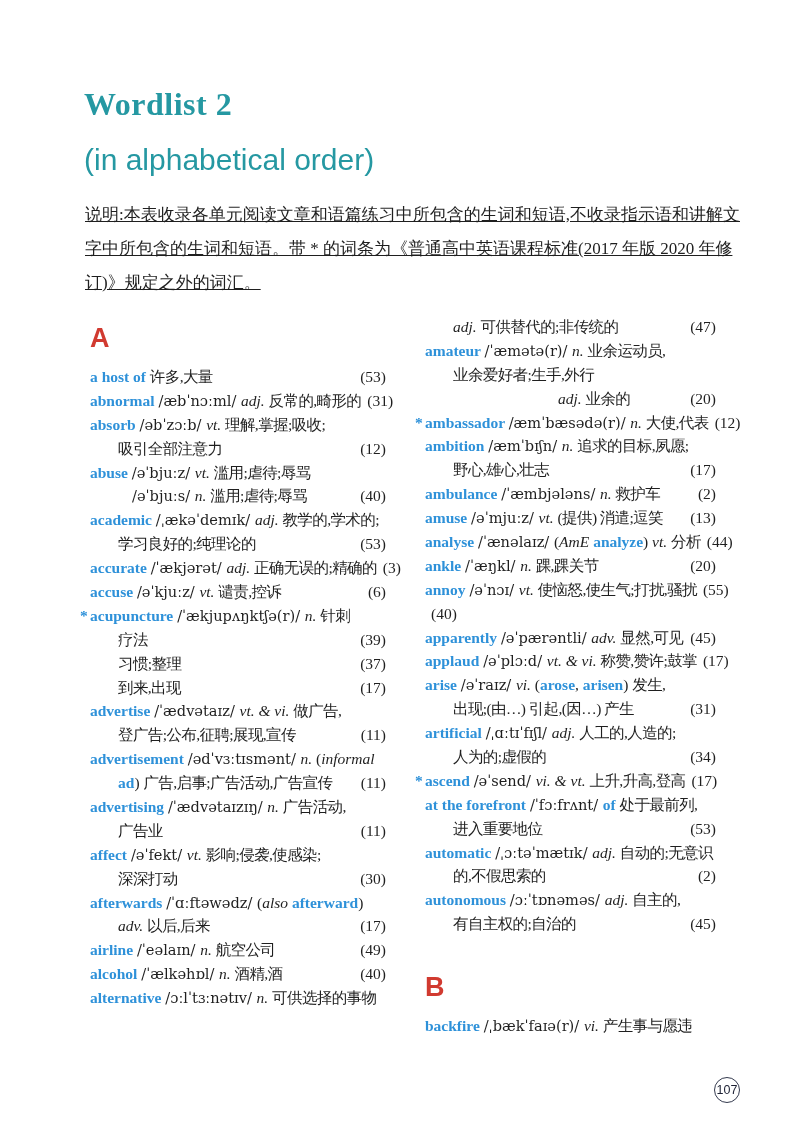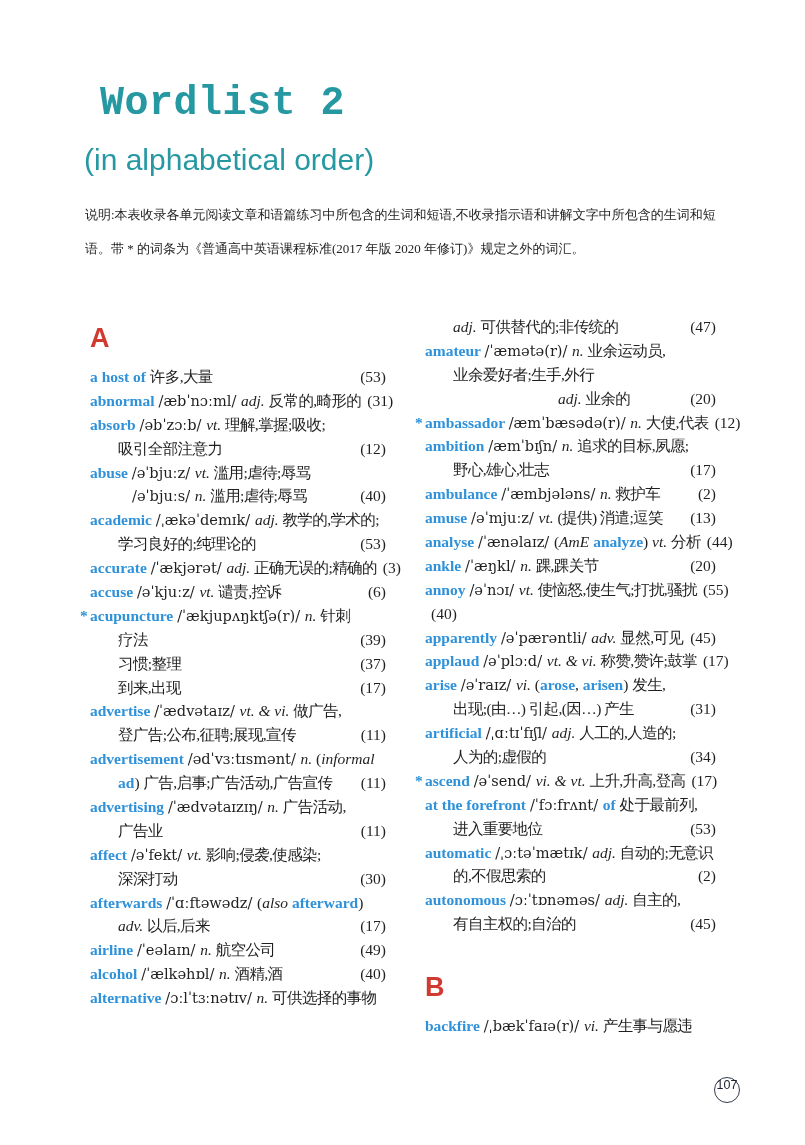--- a/index.html
+++ b/index.html
@@ -9,34 +9,35 @@
     --ink:#1f1f1f;
     --badge-border:#343a4e;
   }
   *{box-sizing:border-box;margin:0;padding:0;}
   html,body{background:#ffffff;}
   body{
     width:805px;height:1145px;position:relative;overflow:hidden;
     font-family:"Liberation Serif","DejaVu Serif",serif;color:var(--ink);
   }
   .title{
-    position:absolute;left:100px;top:82px;
-    font-family:Liberation Mono, monospace;
-    font-weight:bold;font-size:40px;line-height:44px;color:var(--title-teal);
+    position:absolute;left:84px;top:82px;
+    font-family:Liberation Serif, serif;
+    font-weight:bold;font-size:32px;line-height:44px;color:var(--title-teal);
     letter-spacing:0.5px;
   }
   .subtitle{
     position:absolute;left:84px;top:142px;
     font-family:"Liberation Sans","DejaVu Sans",sans-serif;
     font-weight:normal;font-size:30px;line-height:36px;color:var(--title-teal);
   }
   .description{
     position:absolute;left:85px;top:198px;width:655px;
-    font-size:13px;line-height:34px;color:var(--ink);
+    font-size:17px;line-height:34px;color:var(--ink);
     font-family:"Liberation Serif","DejaVu Serif",serif;
+    text-decoration:underline;
   }
   .column{position:absolute;font-size:15.5px;}
   .col-left{left:90px;top:322px;width:296px;}
   .col-right{left:425px;top:315px;width:291px;}
   .section-letter{
     font-family:"Liberation Sans","DejaVu Sans",sans-serif;
     font-weight:bold;font-size:27px;line-height:27px;
     color:var(--section-red);margin:3px 0 13px 0;
   }
   .section-letter:not(:first-child){margin-top:38px;}
@@ -50,21 +51,21 @@
   .content{flex:0 1 auto;}
   .pagenum{flex:0 0 auto;margin-left:6px;}
   .s-hw,.s-hwb,.s-star{color:var(--headword-blue);font-weight:bold;}
   .s-pos,.s-it{font-style:italic;}
   .s-ph{font-family:"DejaVu Serif","Liberation Serif",serif;font-size:14.6px;}
   .s-zh{letter-spacing:-0.6px;}
   .s-star{display:inline-block;width:0;transform:translateX(-10px);}
   .page-badge{
     position:absolute;left:714px;top:1077px;width:26px;height:26px;
     border:1.5px solid var(--badge-border);border-radius:50%;
-    display:flex;align-items:flex-start;justify-content:center;
+    display:flex;align-items:center;justify-content:center;
     font-family:"Liberation Sans","DejaVu Sans",sans-serif;
     font-size:12.5px;color:#1c2033;
   }
 </style>
 </head>
 <body>
 
 <div class="title">Wordlist 2</div>
 <div class="subtitle">(in alphabetical order)</div>
 <div class="description">说明:本表收录各单元阅读文章和语篇练习中所包含的生词和短语,不收录指示语和讲解文字中所包含的生词和短语。带 * 的词条为《普通高中英语课程标准(2017 年版 2020 年修订)》规定之外的词汇。</div>

